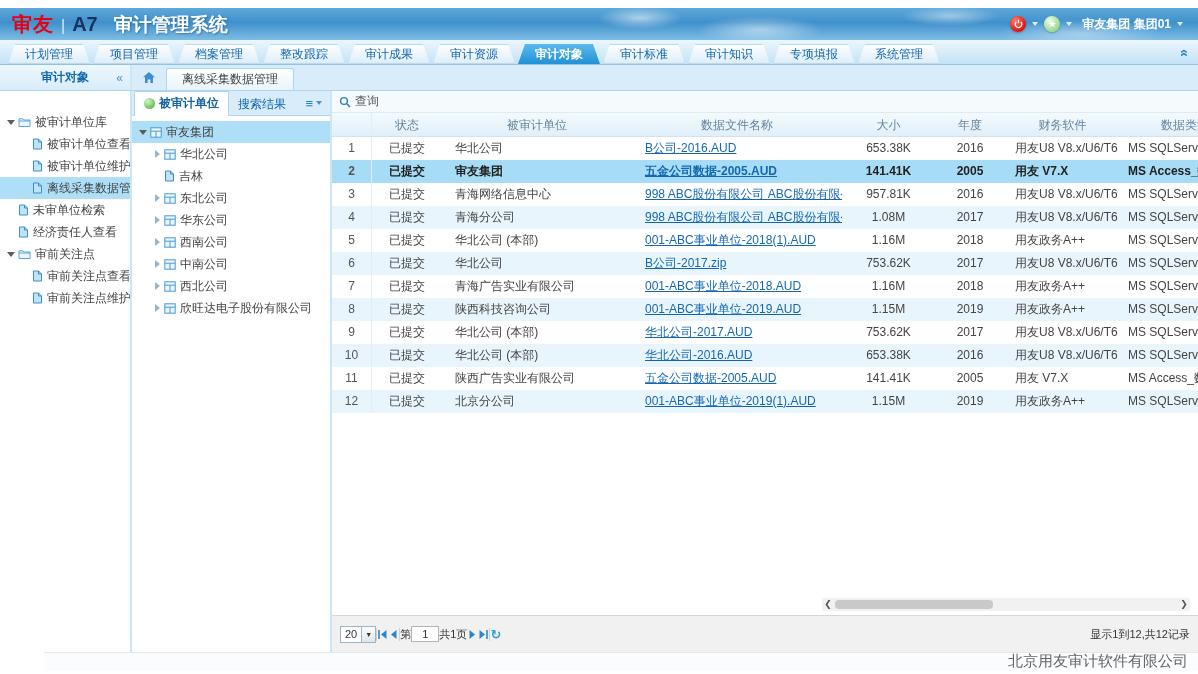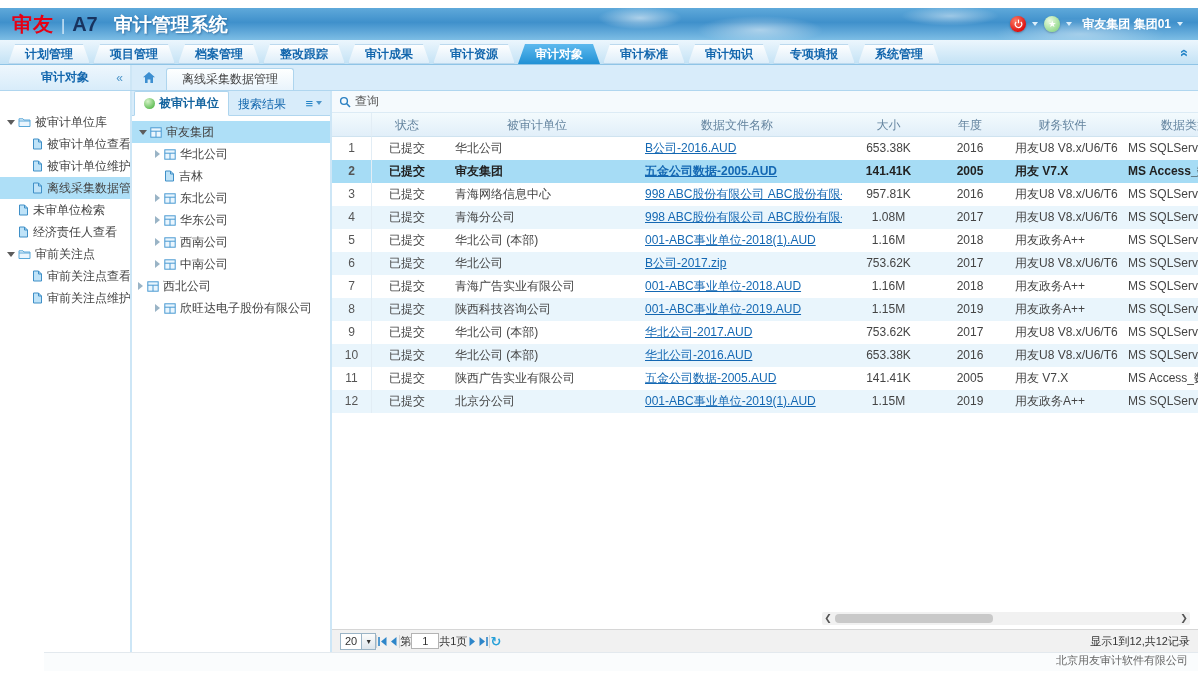--- a/index.html
+++ b/index.html
@@ -21,21 +21,21 @@
   .apptitle{color:#fff;font-weight:bold;font-size:19px;margin-left:16px;text-shadow:1px 1px 2px rgba(10,60,110,.45);}
   .userarea{margin-left:auto;display:flex;align-items:center;gap:3px;color:#fff;font-size:12px;font-weight:bold;z-index:1;}
   .hicon{width:16px;height:16px;border-radius:50%;display:inline-flex;align-items:center;justify-content:center;box-shadow:0 1px 2px rgba(0,0,0,.25);}
   .hicon.red{background:radial-gradient(circle at 35% 30%,#ff7d66,#dd1211 70%);}
   .hicon.green{background:radial-gradient(circle at 35% 30%,#eafbe2,#94d98d 75%);color:#fff;font-size:9px;}
   .caret{width:0;height:0;border-left:3px solid transparent;border-right:3px solid transparent;border-top:4px solid #dcefFB;margin:0 3px;}
   .username{margin-left:4px;cursor:pointer;}
 
   
   .navtabs{height:24px;background:linear-gradient(180deg,#ecf6fd,#c3e2f5);border-bottom:1px solid #8fc4e6;display:flex;align-items:flex-end;padding-left:8px;position:relative;}
-  .ntab{height:20px;line-height:20px;padding:0 17px;margin-right:3px;font-size:12px;color:#1266ad;background:linear-gradient(180deg,#ffffff,#dcedf9);clip-path:polygon(7px 0,calc(100% - 7px) 0,100% 100%,0 100%);cursor:pointer;box-shadow:inset 0 0 0 1px #bcd9ee;font-weight:bold;}
+  .ntab{height:20px;line-height:20px;padding:0 17px;margin-right:3px;font-size:12px;color:#1266ad;background:linear-gradient(180deg,#ffffff,#dcedf9);clip-path:polygon(7px 0,calc(100% - 7px) 0,100% 100%,0 100%);cursor:pointer;box-shadow:inset 0 0 0 1px #bcd9ee;}
   .ntab.active{background:linear-gradient(180deg,#5db9ee,#2191d5);color:#fff;font-weight:bold;box-shadow:none;}
   .collapse-top{position:absolute;right:9px;bottom:4px;color:#2283c6;font-weight:bold;font-size:14px;transform:rotate(90deg);cursor:pointer;line-height:1;}
 
   
   .subbar{height:25px;background:#d8ecfa;display:flex;border-bottom:1px solid #b0d6ef;}
   .side-title{width:130px;flex:none;border-right:2px solid #cde6f6;display:flex;align-items:center;justify-content:center;color:#1266ad;font-size:12px;font-weight:bold;position:relative;background:linear-gradient(180deg,#eef7fd,#d8ecfa);}
   .side-title .collapse{position:absolute;right:7px;color:#4d95c9;font-weight:normal;cursor:pointer;}
   .doc-tabs{flex:1;display:flex;align-items:flex-end;padding-left:10px;gap:10px;}
   .home-ico{align-self:center;display:inline-flex;cursor:pointer;}
   .doc-tab{height:21px;line-height:21px;padding:0 15px;background:linear-gradient(180deg,#feffff,#e9f4fc);border:1px solid #aed5ee;border-bottom:none;border-radius:3px 3px 0 0;font-size:12px;color:#444;cursor:pointer;}
@@ -90,31 +90,31 @@
   .c7{width:130px;padding-left:8px;}
   .flink{color:#1468b3;text-decoration:underline;cursor:pointer;}
 
   
   .hscroll{position:absolute;bottom:4px;right:8px;width:368px;height:13px;background:#f1f1f1;border-radius:2px;display:flex;align-items:center;font-size:9px;color:#555;}
   .hscroll .arr{width:12px;text-align:center;cursor:pointer;line-height:13px;}
   .hscroll .arr.r{margin-left:auto;}
   .hthumb{position:absolute;left:13px;top:2px;width:158px;height:9px;background:#c9c9c9;border-radius:4px;cursor:grab;}
 
   
-  .pagebar{height:20px;flex:none;background:#f1f1f1;border-top:1px solid #d6d6d6;display:flex;align-items:center;padding:1px 8px;font-size:11px;color:#333;}
+  .pagebar{height:20px;flex:none;background:#f1f1f1;border-top:1px solid #d6d6d6;display:flex;align-items:center;padding:8px 8px;font-size:11px;color:#333;}
   .psel{display:inline-flex;border:1px solid #9bb4c6;background:#fff;height:15px;align-items:center;cursor:pointer;}
   .psel .val{padding:0 4px;line-height:15px;}
   .psel .drop{width:13px;height:15px;border-left:1px solid #9bb4c6;background:linear-gradient(180deg,#fcfcfc,#dfe6ec);display:flex;align-items:center;justify-content:center;font-size:7px;color:#333;}
   .psep{width:1px;height:13px;background:#d2d2d2;}
   .pbtn{display:inline-flex;align-items:center;cursor:pointer;}
   .pginput{display:inline-block;width:26px;height:14px;border:1px solid #b3b3b3;background:#fff;text-align:center;line-height:14px;}
   .refresh{color:#27a0d8;font-size:13px;font-weight:bold;cursor:pointer;line-height:1;}
   .summary{margin-left:auto;}
 
-  footer{height:18px;background:#fafcfd;border-top:1px solid #e3e9ee;display:flex;align-items:flex-start;justify-content:flex-end;padding:0 10px;font-size:11px;color:#666;margin-left:44px;}
+  footer{height:18px;background:#fafcfd;border-top:1px solid #e3e9ee;display:flex;align-items:flex-end;justify-content:flex-end;padding:0 10px;font-size:15px;color:#666;margin-left:44px;}
   .botstrip{height:6px;background:#fff;}
 </style>
 </head>
 <body>
 
 <div class="app">
   <div class="topstrip"></div>
 
   <header>
     <div class="clouds"></div>
@@ -347,21 +347,21 @@
             <span class="tw twc"></span>
             <span class="ticon">
               <svg width="12" height="11" viewBox="0 0 12 11">
                 <rect x="0.8" y="0.8" width="10.4" height="9.4" fill="#eaf6fe" stroke="#4a9ad2"></rect>
                 <line x1="0.8" y1="4.2" x2="11.2" y2="4.2" stroke="#4a9ad2"></line>
                 <line x1="6" y1="4.2" x2="6" y2="10.2" stroke="#4a9ad2"></line>
               </svg>
             </span>
             <span class="tlabel">中南公司</span>
           </div>
-          <div class="titem" style="padding-left: 3px;">
+          <div class="titem" style="padding-left: 20px;">
             <span class="tw twc"></span>
             <span class="ticon">
               <svg width="12" height="11" viewBox="0 0 12 11">
                 <rect x="0.8" y="0.8" width="10.4" height="9.4" fill="#eaf6fe" stroke="#4a9ad2"></rect>
                 <line x1="0.8" y1="4.2" x2="11.2" y2="4.2" stroke="#4a9ad2"></line>
                 <line x1="6" y1="4.2" x2="6" y2="10.2" stroke="#4a9ad2"></line>
               </svg>
             </span>
             <span class="tlabel">西北公司</span>
           </div>

